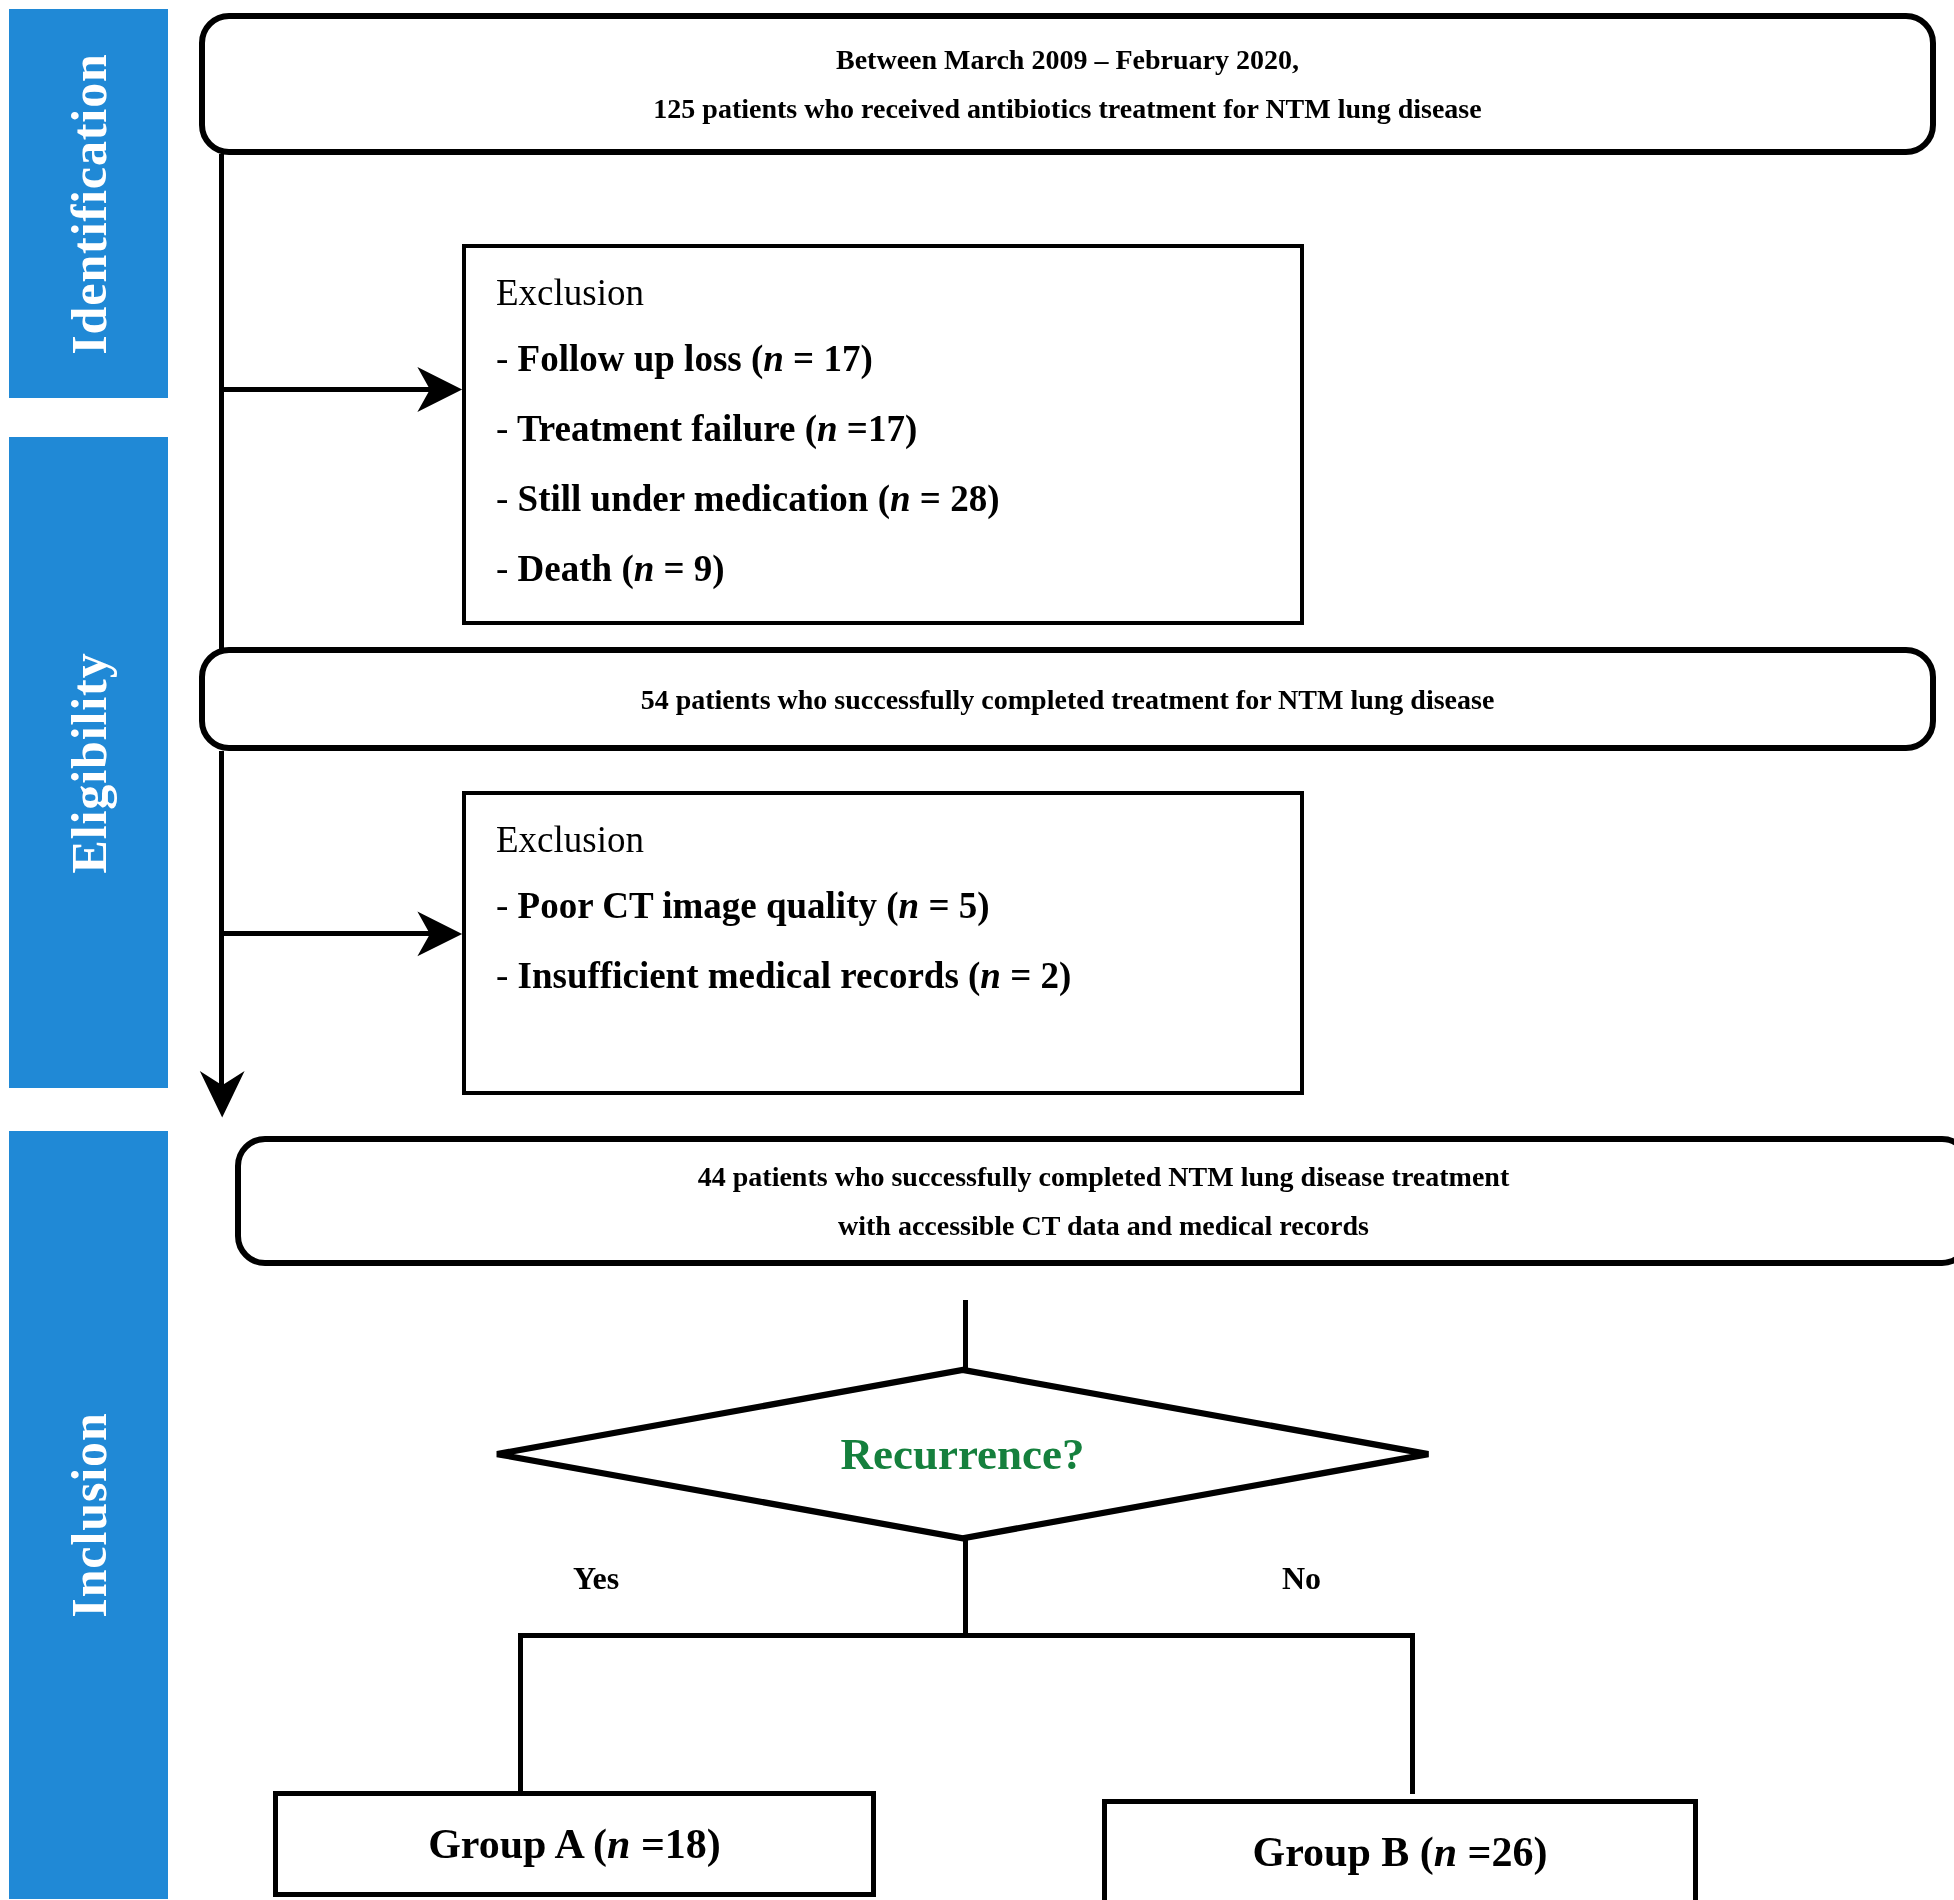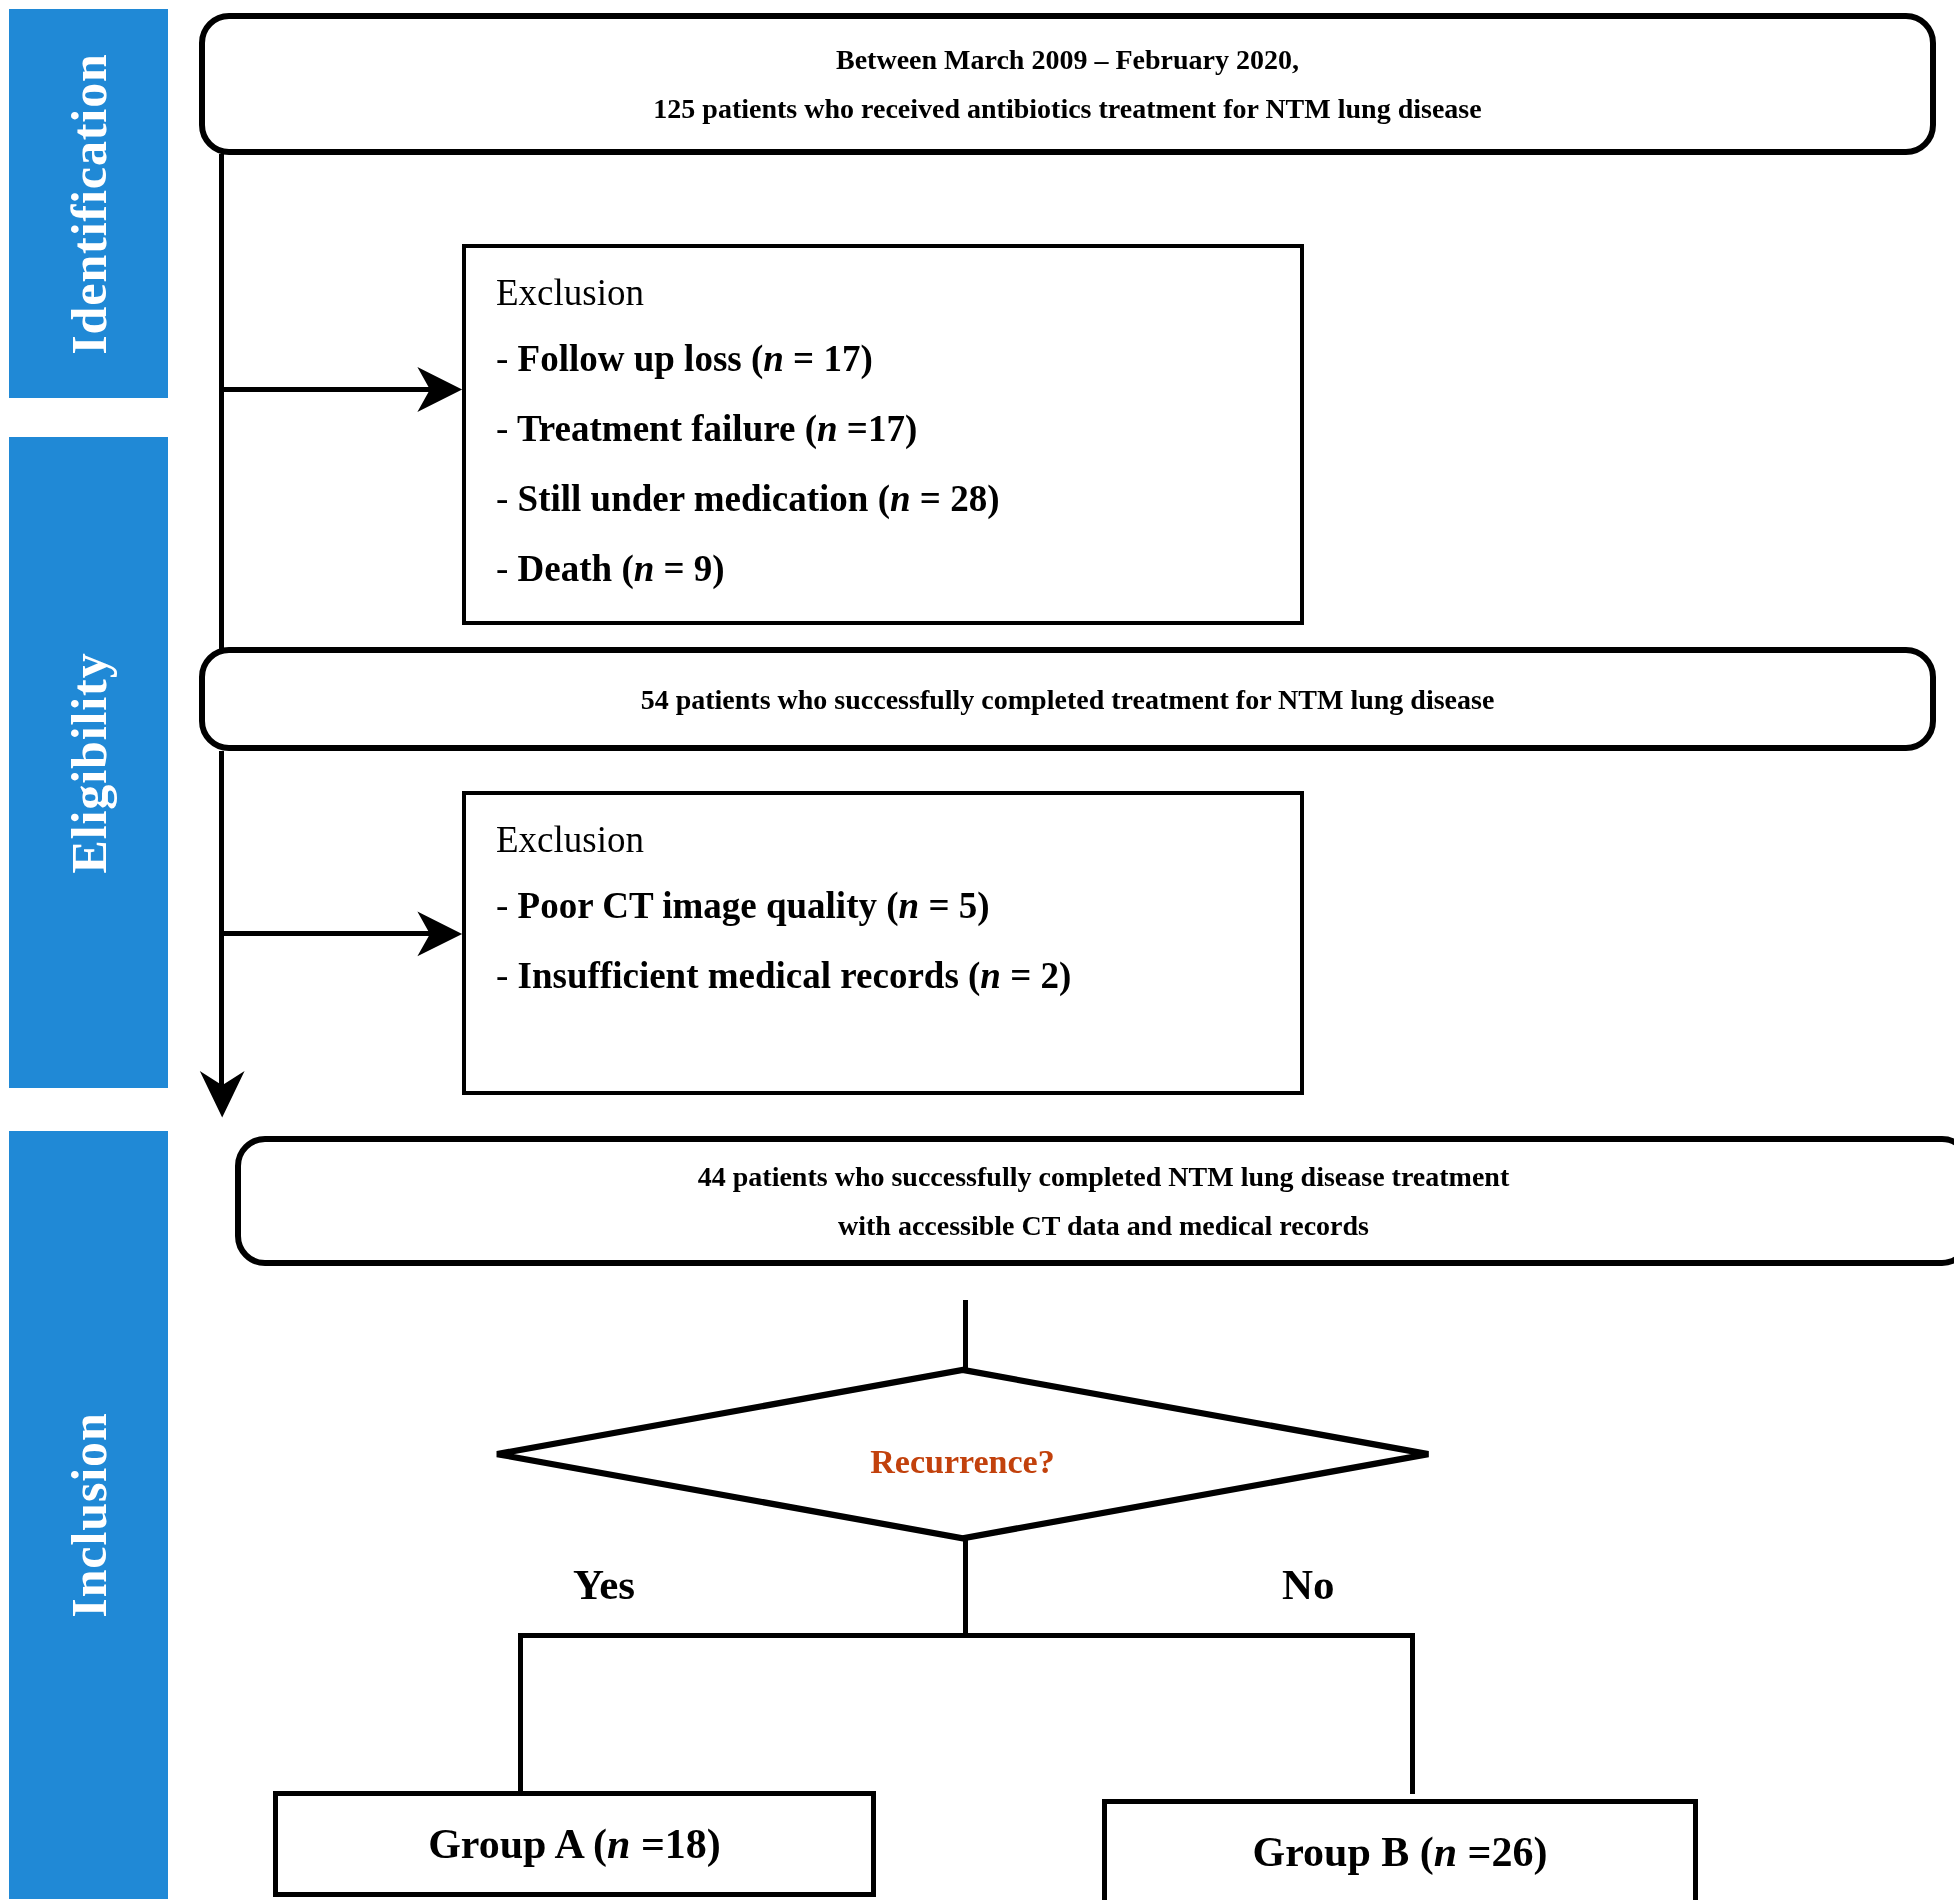--- a/index.html
+++ b/index.html
@@ -96,44 +96,44 @@
     white-space: nowrap;
   }
 
   
   .decision {
     position: absolute;
   }
   .decision .dia-label {
     position: absolute;
     left: 0;
-    top: 8px;
+    top: 0;
     width: 100%;
     height: 100%;
     display: flex;
     align-items: center;
     justify-content: center;
-    font-size: 34px;
-    font-weight: bold;
-    color: #c2410c;
+    font-size: 45px;
+    font-weight: bold;
+    color: #15803d;
     pointer-events: none;
   }
 
   
   .conn {
     position: absolute;
     background: #000000;
   }
   .conn-v { width: 5.4px; }
   .conn-h { height: 5.4px; }
 
   
   .branch-label {
     position: absolute;
-    font-size: 43px;
+    font-size: 32px;
     font-weight: bold;
     color: #000000;
   }
 
   svg.arrow-layer {
     position: absolute;
     left: 0; top: 0;
     width: 1954px;
     height: 1900px;
     pointer-events: none;

